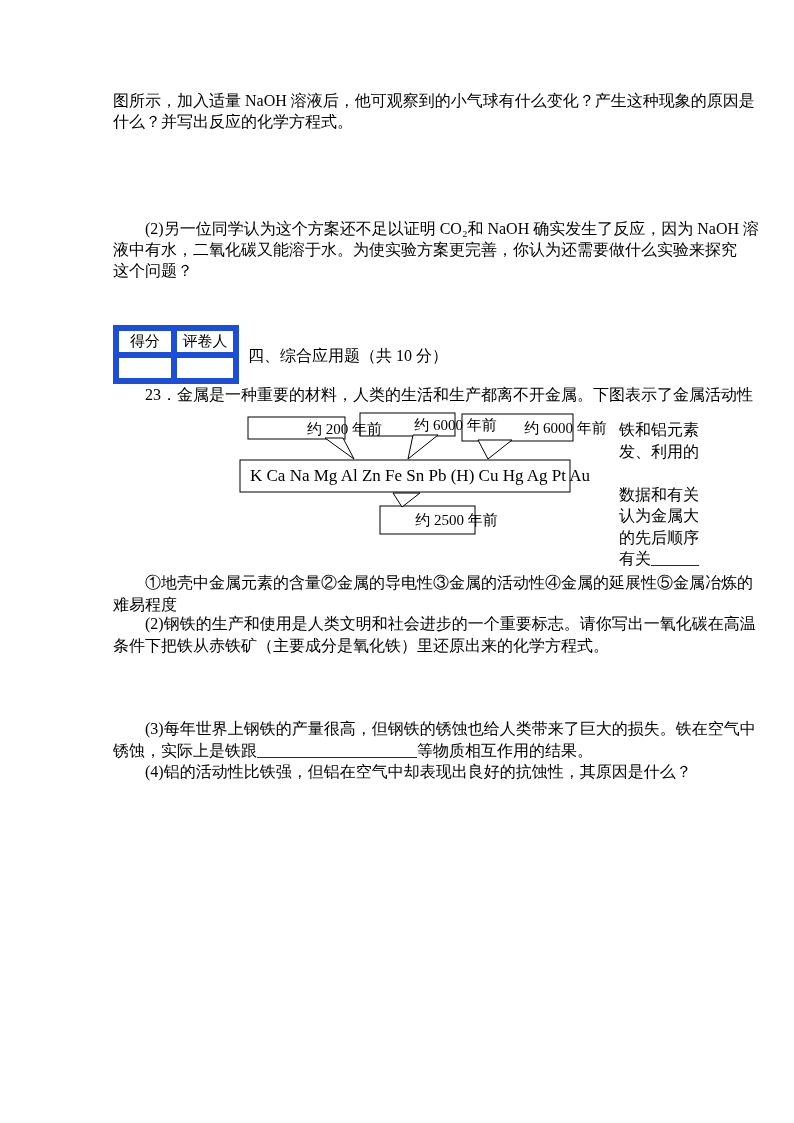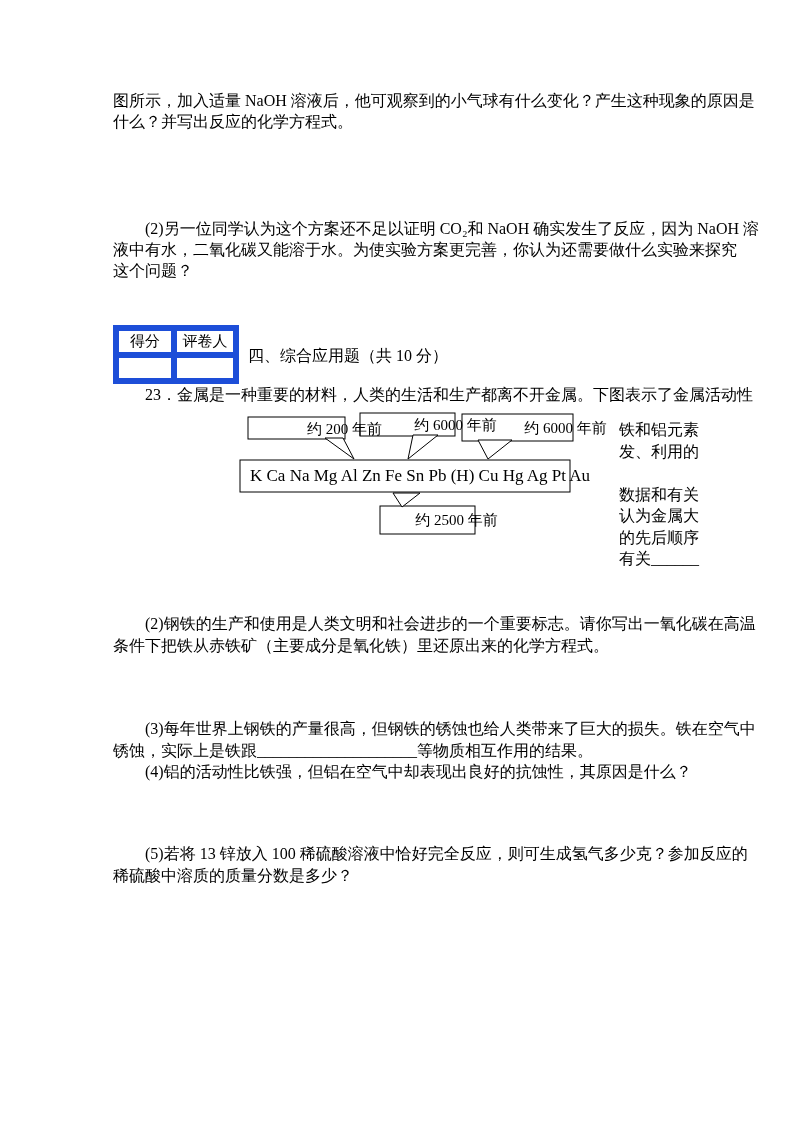--- a/index.html
+++ b/index.html
@@ -109,24 +109,24 @@
   <div class="callout-label" style="left:248px; top:420px; width:97px;">约 200 年前</div>
 
   <div class="callout-label" style="left:360px; top:416px; width:95px;">约 6000 年前</div>
 
   <div class="callout-label" style="left:462px; top:419px; width:111px;">约 6000 年前</div>
 
   <div class="series-label" style="left:250px; top:466px;">K Ca Na Mg Al Zn Fe Sn Pb (H) Cu Hg Ag Pt Au</div>
 
   <div class="callout-label" style="left:361px; top:511px; width:95px;">约 2500 年前</div>
 
+  <div class="para" style="left:113px; top:572px;">　　①地壳中金属元素的含量②金属的导电性③金属的活动性④金属的延展性⑤金属冶炼的
+难易程度</div>
 
   <div class="para" style="left:113px; top:613px;">　　(2)钢铁的生产和使用是人类文明和社会进步的一个重要标志。请你写出一氧化碳在高温
 条件下把铁从赤铁矿（主要成分是氧化铁）里还原出来的化学方程式。</div>
 
   <div class="para" style="left:113px; top:718px;">　　(3)每年世界上钢铁的产量很高，但钢铁的锈蚀也给人类带来了巨大的损失。铁在空气中
 锈蚀，实际上是铁跟____________________等物质相互作用的结果。
 　　(4)铝的活动性比铁强，但铝在空气中却表现出良好的抗蚀性，其原因是什么？</div>
 
-  <div class="para" style="left:113px; top:843px;">　　(5)若将 13 锌放入 100 稀硫酸溶液中恰好完全反应，则可生成氢气多少克？参加反应的
-稀硫酸中溶质的质量分数是多少？</div>
 
 </div>
 
 </body></html>

